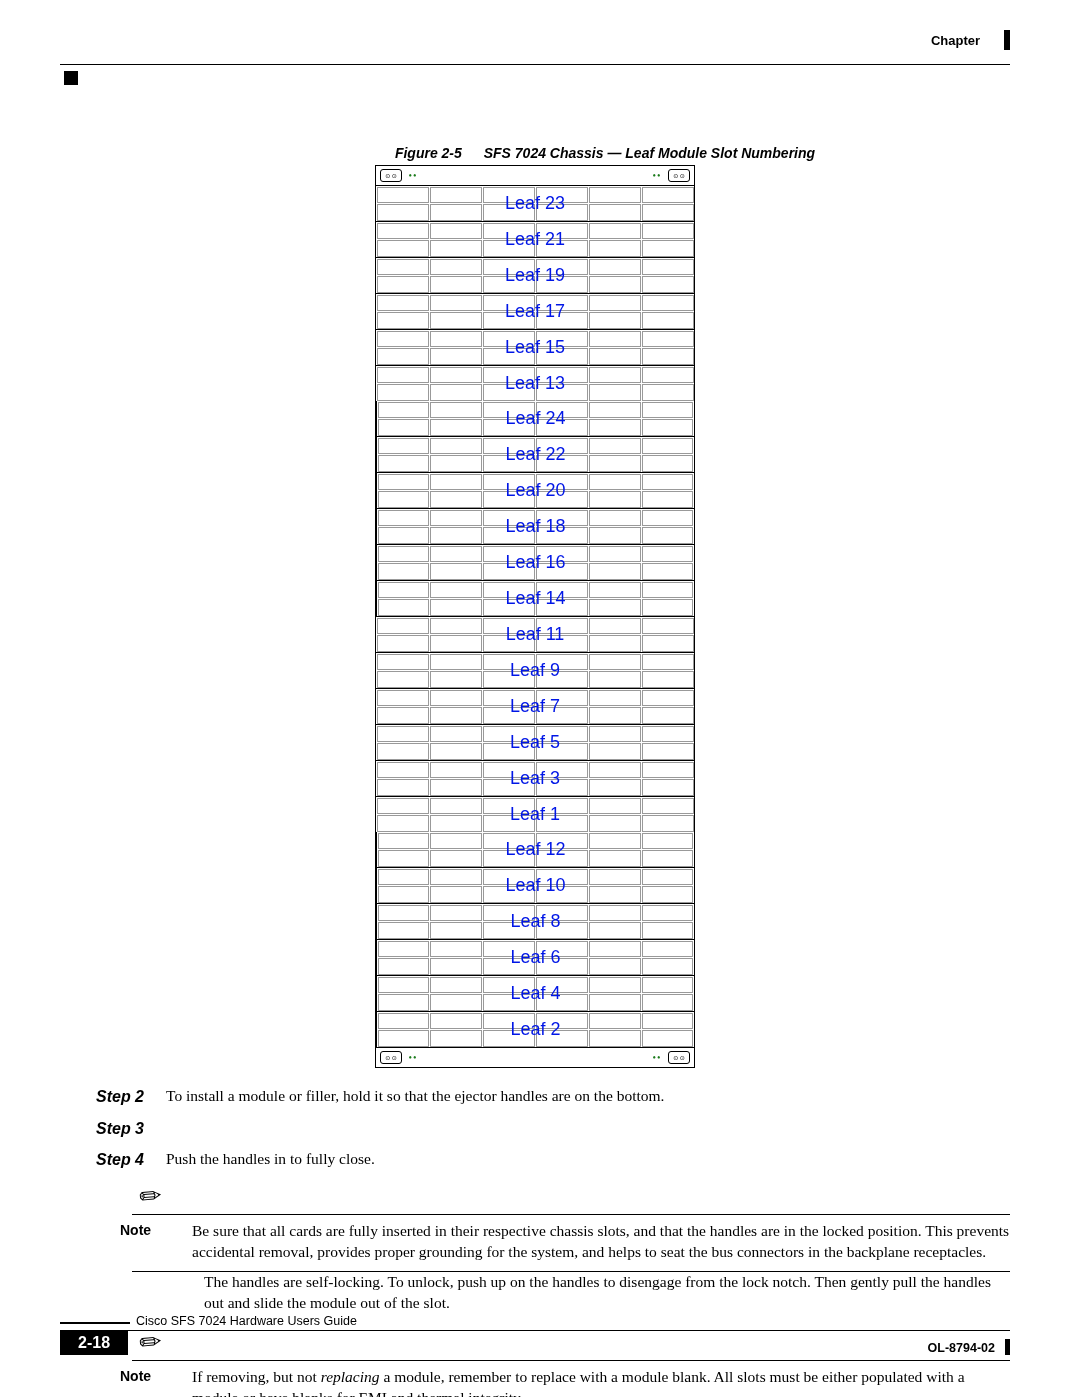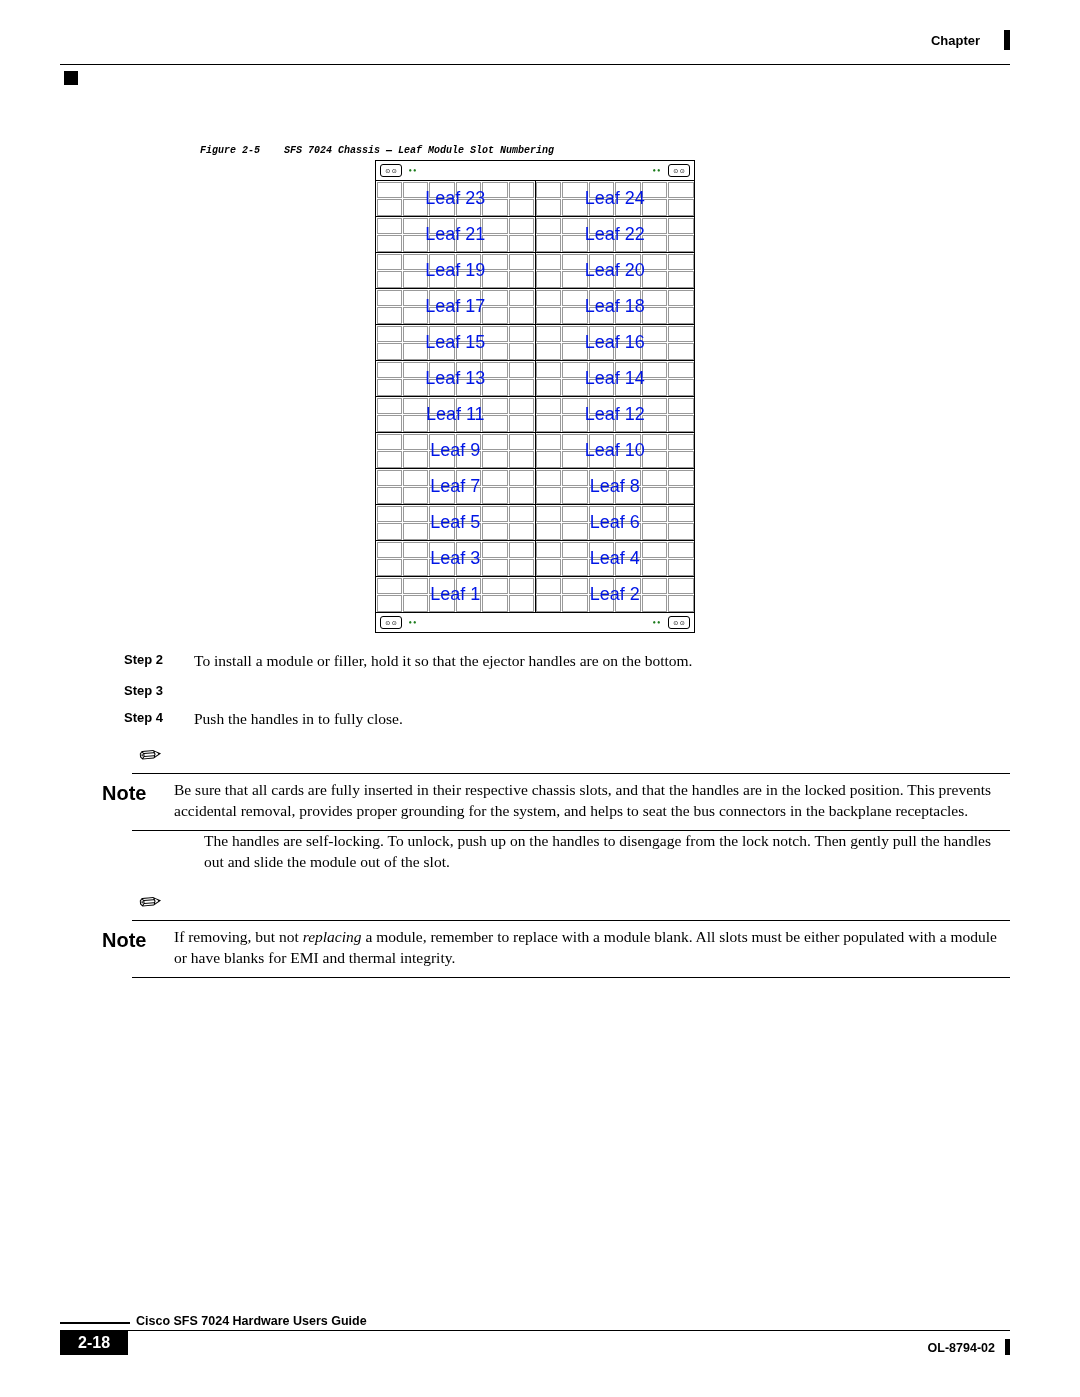--- a/index.html
+++ b/index.html
@@ -41,25 +41,26 @@
     margin-bottom: 6px;
   }
   .small-sq {
     width: 14px;
     height: 14px;
     background: #000;
     margin-left: 4px;
   }
   
   .figure-caption {
-    font-family: Liberation Mono, monospace;
+    font-family: Liberation Sans, sans-serif;
     font-style: italic;
     font-weight: bold;
-    font-size: 10px;
+    font-size: 14px;
     margin: 60px 0 4px 140px;
+    text-align: center;
   }
   .figure-caption .fignum {
     padding-right: 18px;
   }
   .chassis {
     width: 318px;
     margin: 0 auto 18px auto;
     border: 1px solid #000;
   }
   .chassis-cap {
@@ -92,20 +93,21 @@
     height: 10px;
     display:flex;
     align-items:center;
     justify-content:center;
     font-size:10px;
     color:#1a7a1a;
     letter-spacing:1px;
   }
   .chassis-half {
     display: flex;
+    flex-direction: column;
   }
   .chassis-half + .chassis-half {
     border-top: 1px solid #000;
   }
   .col {
     flex: 1;
   }
   .col + .col {
     border-left: 1px solid #000;
   }
@@ -153,22 +155,23 @@
     display: flex;
     margin: 0 0 10px 0;
     font-size: 15.5px;
     line-height: 1.35;
   }
   .step-label {
     width: 70px;
     flex-shrink: 0;
     font-family: Arial, Helvetica, sans-serif;
     font-weight: bold;
-    font-size: 13px;
-    margin-left: 64px;
+    font-size: 16px;
+    margin-left: 36px;
+    font-style: italic;
   }
   .step-text {
     flex: 1;
   }
   
   .note-block {
     margin: 6px 0 0 72px;
   }
   .note-icon {
     font-size: 26px;
@@ -183,22 +186,22 @@
   .note-row {
     display:flex;
     font-size: 15.5px;
     line-height: 1.35;
   }
   .note-label {
     width: 72px;
     flex-shrink: 0;
     font-family: Arial, Helvetica, sans-serif;
     font-weight: bold;
-    font-size: 20px;
-    margin-left: 42px;
+    font-size: 14px;
+    margin-left: 60px;
   }
   .note-rule-bottom {
     border-top: 1px solid #000;
     margin: 8px 0 0 72px;
   }
   
   .section-heading {
     font-family: Arial, Helvetica, sans-serif;
     font-weight: bold;
     font-size: 24px;
@@ -222,21 +225,21 @@
   }
   .footer-title-bar {
     width: 70px;
     height: 2px;
     background:#000;
     margin-right: 6px;
     margin-bottom: 4px;
   }
   .footer-title {
     font-family: Arial, Helvetica, sans-serif;
-    font-weight: bold;
+    font-weight: normal;
     font-size: 12.5px;
     flex:1;
   }
   .footer-rule {
     border-top: 1.5px solid #000;
     margin-top: 2px;
   }
   .footer-bottom {
     display:flex;
     align-items:flex-end;

